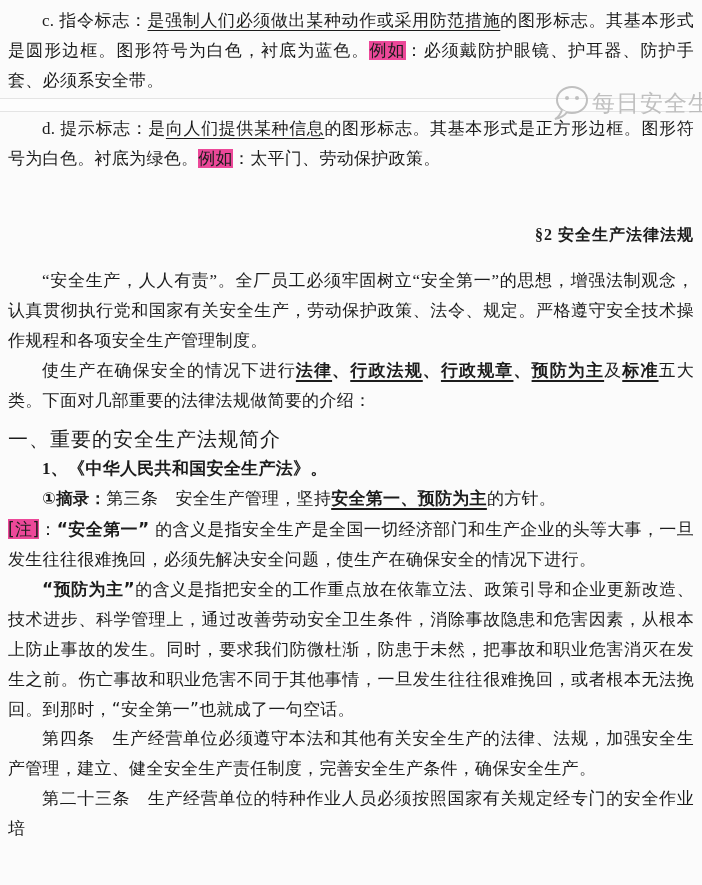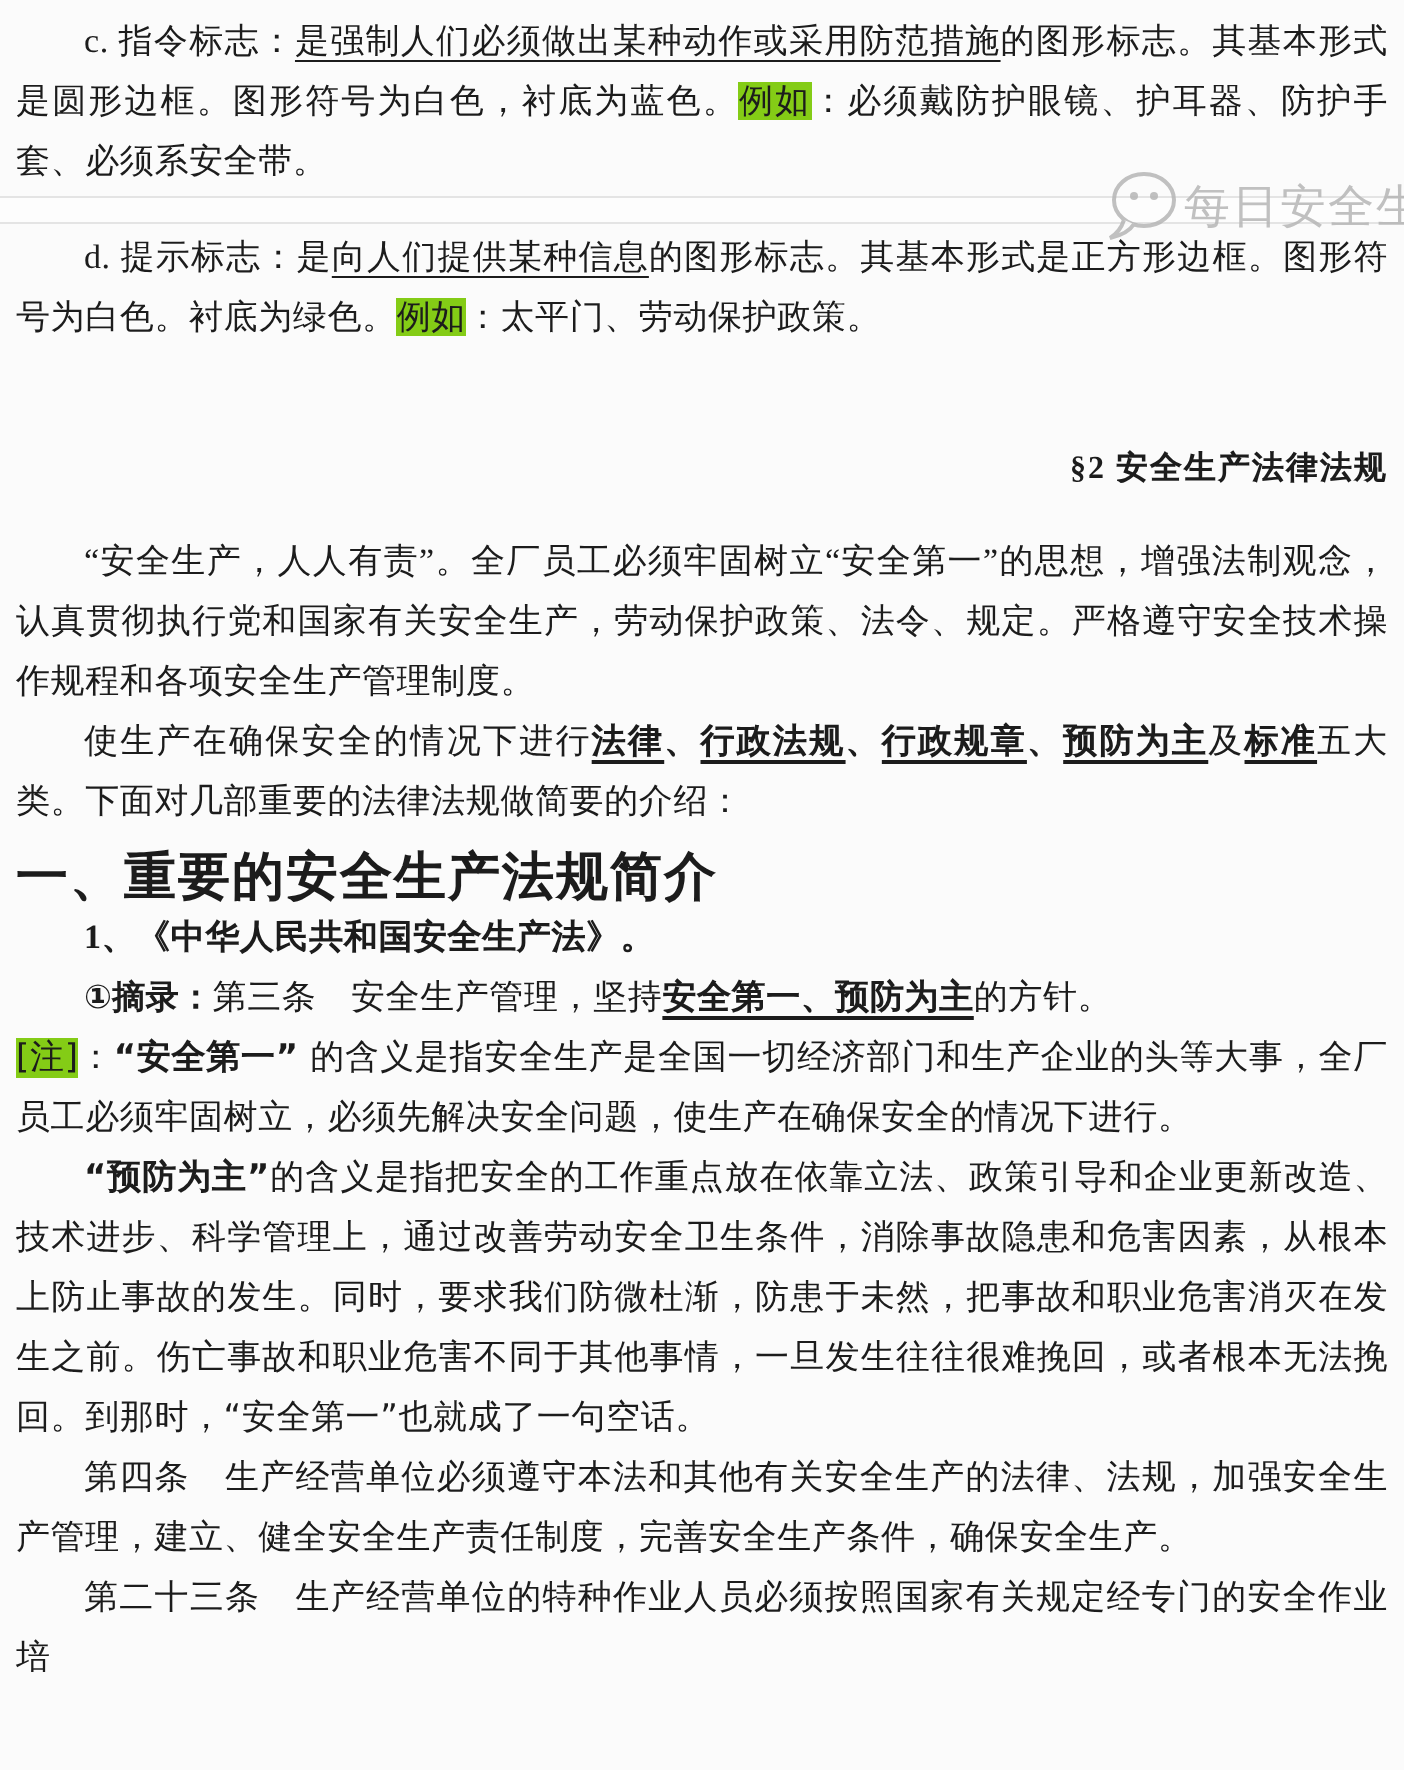--- a/index.html
+++ b/index.html
@@ -13,33 +13,33 @@
   p.para{
     margin:0;text-align:justify;line-height:30px;font-size:17px;
     letter-spacing:0.3px;
   }
   .indent{text-indent:2em;}
   .wide{letter-spacing:4px;}
   .sans{font-family:"DejaVu Sans","Liberation Sans",sans-serif;font-size:16.5px;letter-spacing:0.2px;}
   .b{font-weight:bold;}
   .u{text-decoration:underline;text-underline-offset:4px;text-decoration-thickness:1.2px;}
   .bu{font-weight:bold;text-decoration:underline;text-underline-offset:4px;text-decoration-thickness:1.5px;}
-  .hl{background:#84cc16;}
+  .hl{background:#ec4899;}
   .divider{
     height:12px;margin:2px -8px 2px;
     border-top:1px solid #e4e4e4;border-bottom:1px solid #e4e4e4;
     background:#fdfdfd;
   }
   h1.doc-title{
     margin:44px 0 14px;line-height:34px;font-size:16px;font-weight:bold;
     text-align:right;letter-spacing:1px;
     font-family:"Liberation Serif","DejaVu Serif",serif;
   }
   h2.sec-title{
-    margin:8px 0 0;line-height:30px;font-size:26px;font-weight:bold;
+    margin:8px 0 0;line-height:30px;font-size:20px;font-weight:normal;
     letter-spacing:1px;
     font-family:"DejaVu Sans","Liberation Sans",sans-serif;
   }
   .mt12{margin-top:12px;}
   .mt8{margin-top:8px;}
   .mt6{margin-top:6px;}
   .mt4{margin-top:4px;}
   .watermark{
     position:absolute;top:84px;left:552px;height:38px;
     display:flex;align-items:center;gap:2px;
@@ -66,21 +66,21 @@
   <p class="para indent"><span>“安全生产，人人有责”。全厂员工必须牢固树立“安全第一”的思想，增强法制观念，认真贯彻执行党和国家有关安全生产，劳动保护政策、法令、规定。严格遵守安全技术操作规程和各项安全生产管理制度。</span></p>
 
   <p class="para indent"><span>使生产在确保安全的情况下进行</span><span class="bu">法律</span><span class="b">、</span><span class="bu">行政法规</span><span class="b">、</span><span class="bu">行政规章</span><span class="b">、</span><span class="bu">预防为主</span><span>及</span><span class="bu">标准</span><span>五大类。下面对几部重要的法律法规做简要的介绍：</span></p>
 
   <h2 class="sec-title">一、重要的安全生产法规简介</h2>
 
   <p class="para indent b mt12"><span>1、《中华人民共和国安全生产法》。</span></p>
 
   <p class="para indent"><span class="b sans">①摘录：</span><span>第三条　安全生产管理，坚持</span><span class="bu">安全第一、预防为主</span><span>的方针。</span></p>
 
-  <p class="para sans"><span class="hl">[注]</span><span>：</span><span class="b">“安全第一”</span><span> 的含义是指安全生产是全国一切经济部门和生产企业的头等大事，全厂员工必须牢固树立，必须先解决安全问题，使生产在确保安全的情况下进行。</span></p>
+  <p class="para sans"><span class="hl">[注]</span><span>：</span><span class="b">“安全第一”</span><span> 的含义是指安全生产是全国一切经济部门和生产企业的头等大事，一旦发生往往很难挽回，必须先解决安全问题，使生产在确保安全的情况下进行。</span></p>
 
   <p class="para sans indent mt6"><span class="b">“预防为主”</span><span>的含义是指把安全的工作重点放在依靠立法、政策引导和企业更新改造、技术进步、科学管理上，通过改善劳动安全卫生条件，消除事故隐患和危害因素，从根本上防止事故的发生。同时，要求我们防微杜渐，防患于未然，把事故和职业危害消灭在发生之前。伤亡事故和职业危害不同于其他事情，一旦发生往往很难挽回，或者根本无法挽回。到那时，“安全第一”也就成了一句空话。</span></p>
 
   <p class="para indent mt8"><span>第四条　生产经营单位必须遵守本法和其他有关安全生产的法律、法规，加强安全生产管理，建立、健全安全生产责任制度，完善安全生产条件，确保安全生产。</span></p>
 
   <p class="para indent mt4"><span>第二十三条　生产经营单位的特种作业人员必须按照国家有关规定经专门的安全作业培</span></p>
 
 </div>
 
 <div class="watermark">

